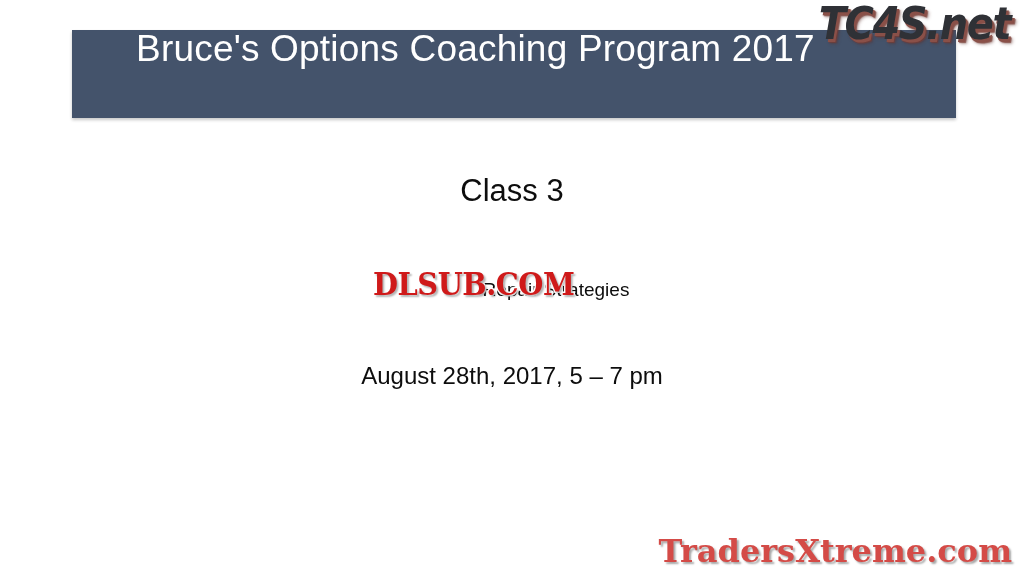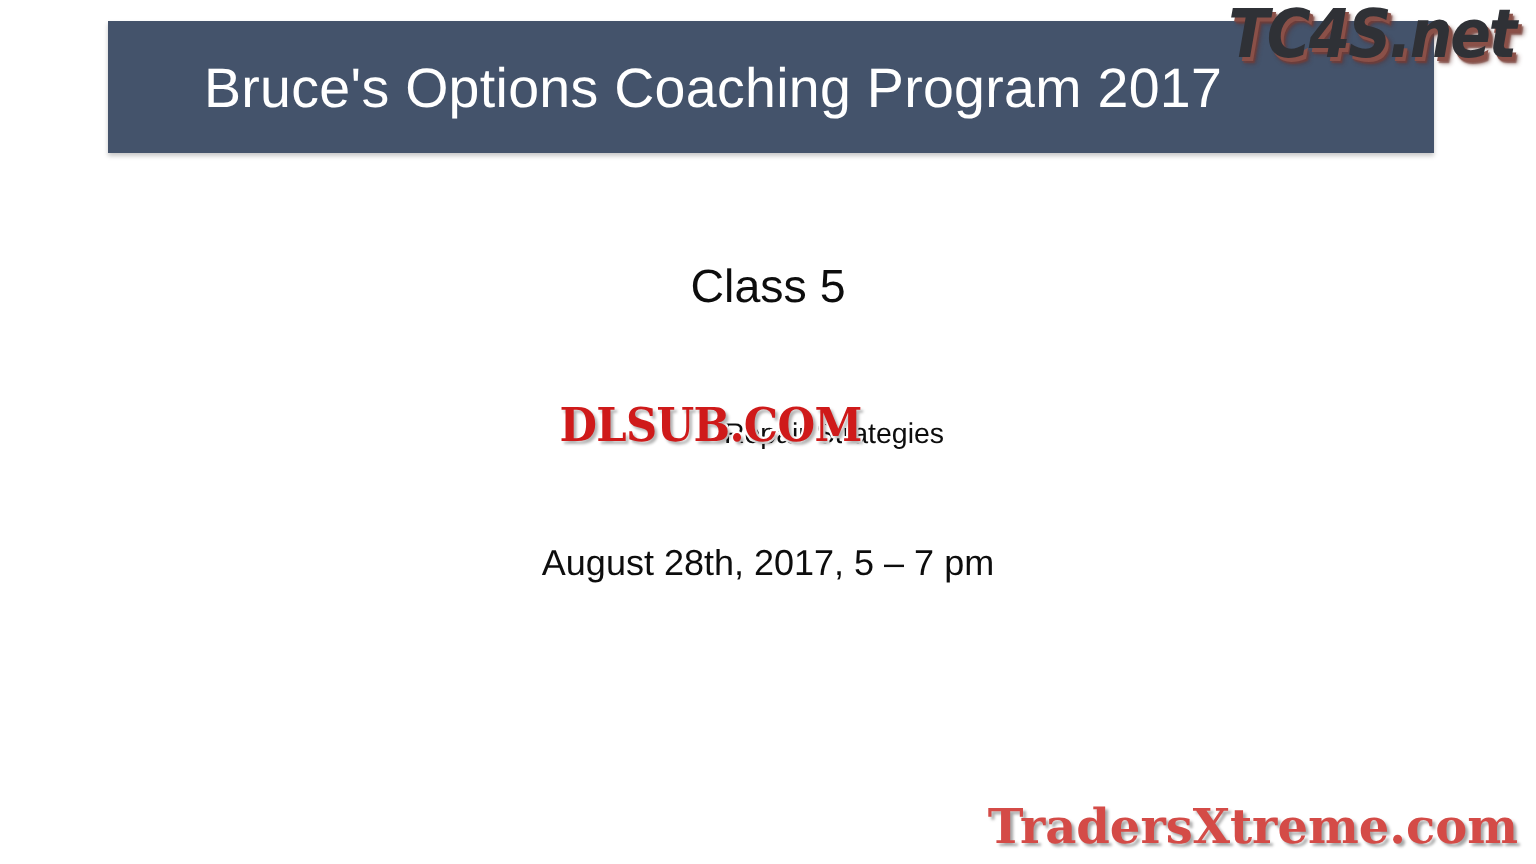--- a/index.html
+++ b/index.html
@@ -19,27 +19,27 @@
     width: 1024px;
     height: 576px;
     background: #ffffff;
     box-sizing: border-box;
   }
 
   
   .title-banner {
     position: absolute;
     left: 72px;
-    top: 14px;
+    top: 30px;
     width: 884px;
     height: 88px;
     background: #44536B;
     box-shadow: 0 2px 3px rgba(0,0,0,0.22);
     display: flex;
-    align-items: center;
+    align-items: flex-start;
   }
   .title-text {
     margin-left: 64px;
     color: #ffffff;
     font-family: "Liberation Sans", sans-serif;
     font-size: 37px;
     font-weight: 300;
     letter-spacing: 0.2px;
     white-space: nowrap;
     line-height: 1;
@@ -126,21 +126,21 @@
 </style>
 </head>
 <body>
 
 <div class="slide">
 
   <div class="title-banner">
     <div class="title-text">Bruce's Options Coaching Program 2017</div>
   </div>
 
-  <div class="body-line line-class">Class 5</div>
+  <div class="body-line line-class">Class 3</div>
 
   <div class="body-line line-subject">Repair Strategies</div>
 
   <div class="body-line line-date">August 28th, 2017, 5 – 7 pm</div>
 
   <div class="wm-tc4s">TC4S.net</div>
 
   <div class="wm-dlsub">DLSUB.COM</div>
 
   <div class="wm-traders">TradersXtreme.com</div>

